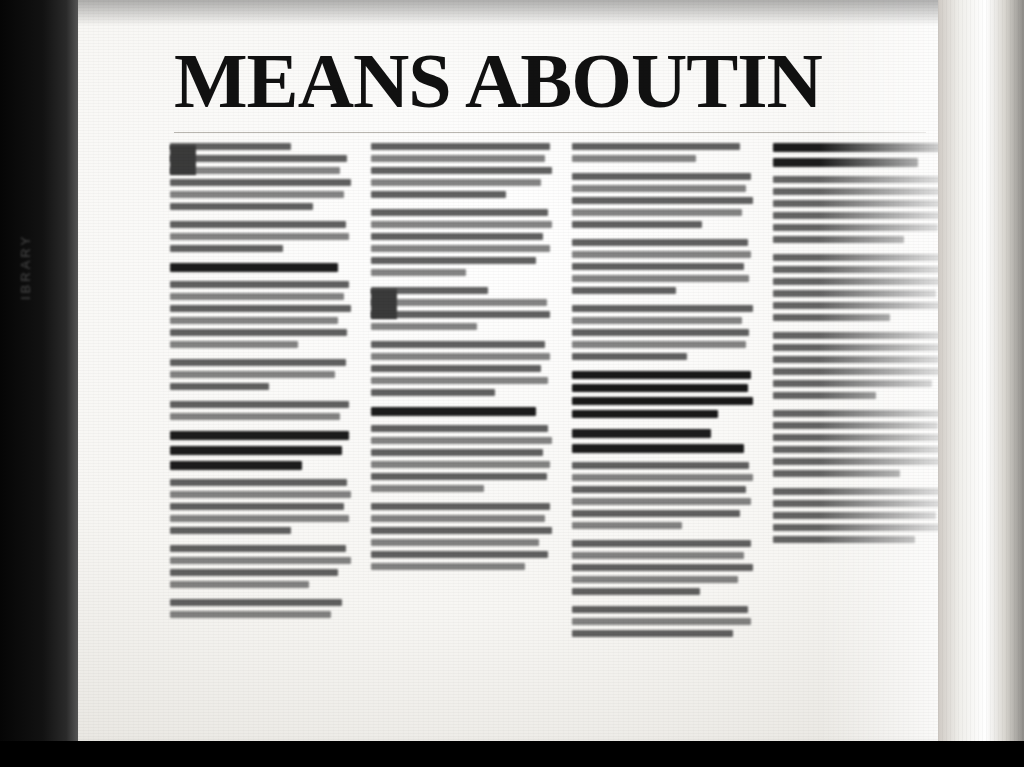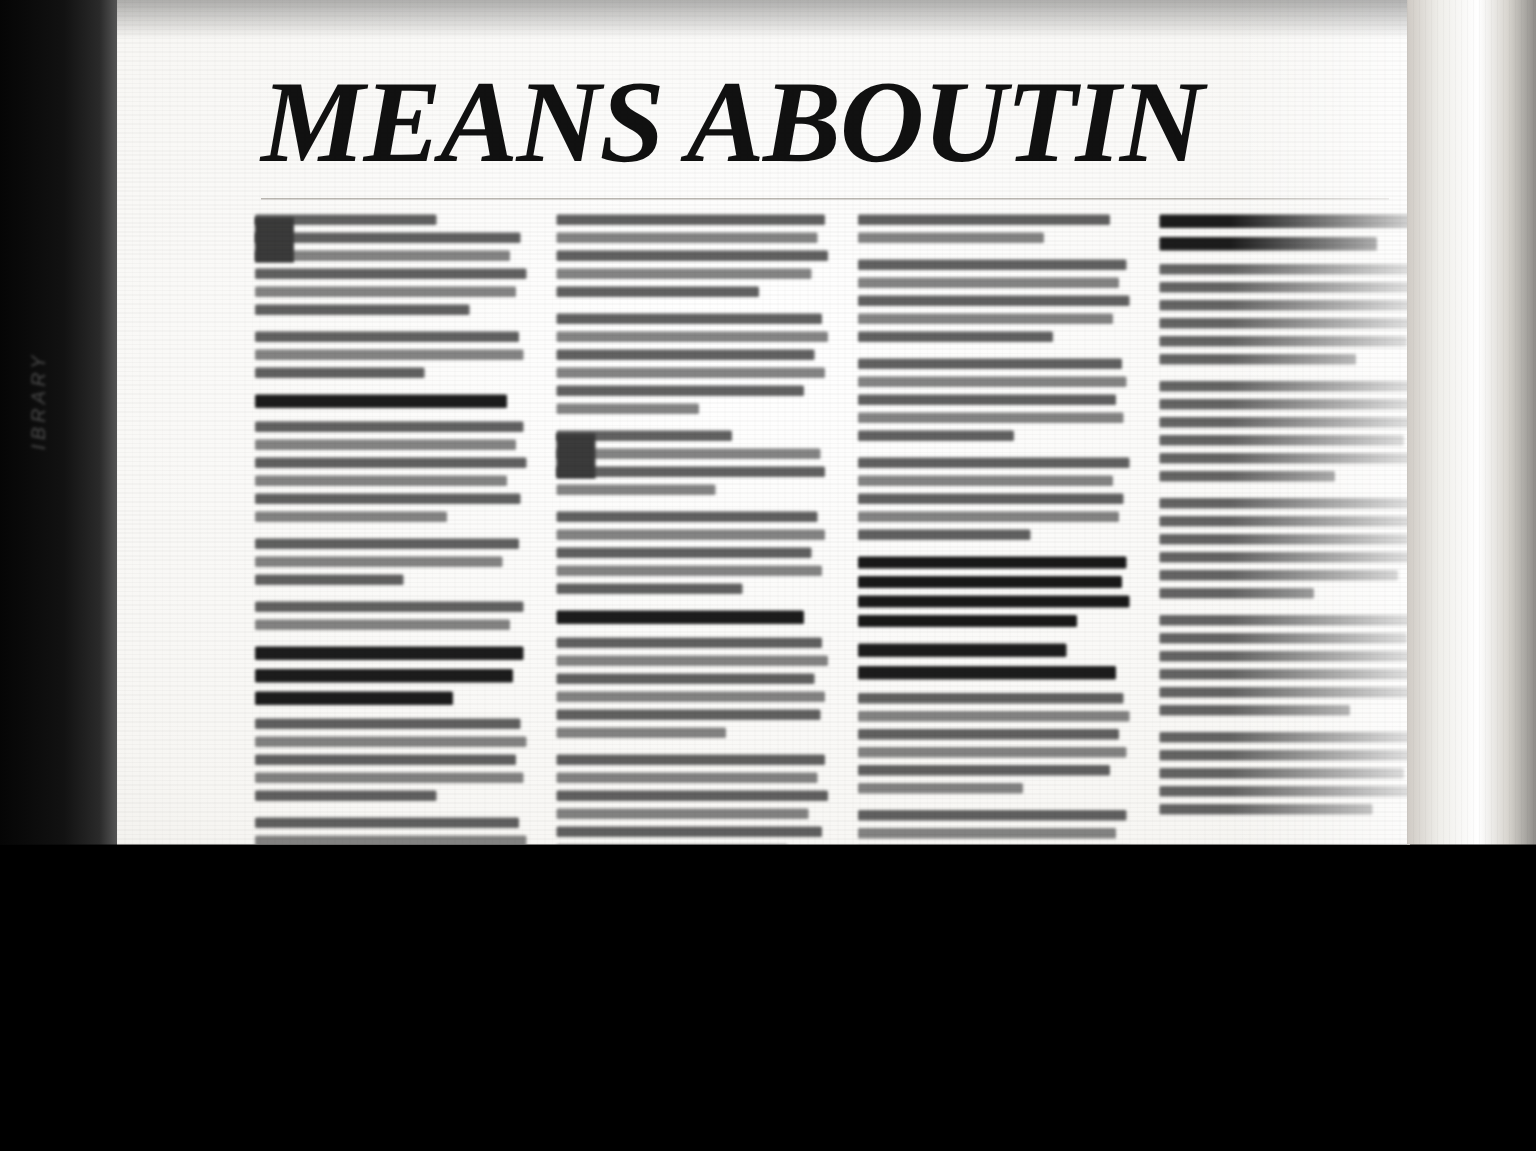--- a/index.html
+++ b/index.html
@@ -11,24 +11,23 @@
     width: 1024px;
     height: 767px;
     overflow: hidden;
     font-family: "Liberation Serif", serif;
   }
 
   
   .photo {
     position: relative;
     width: 1024px;
-    height: 563px;
+    height: 741px;
     background: #0a0a0a;
     overflow: hidden;
-    font-style: italic;
   }
 
   
   .spine-shadow {
     position: absolute;
     left: 0; top: 0;
     width: 78px; height: 767px;
     background: linear-gradient(90deg, #050505 0%, #121212 55%, #2a2a2a 85%, #555 100%);
   }
   

